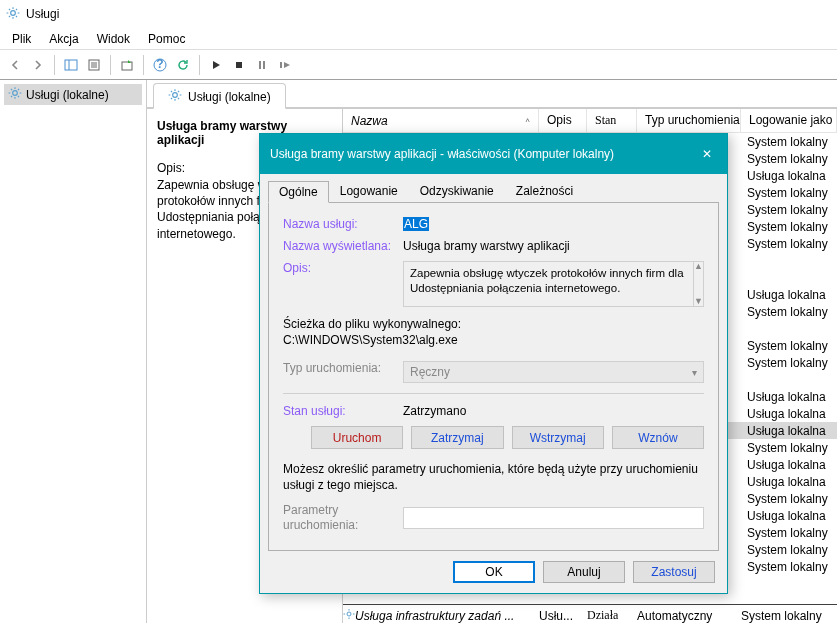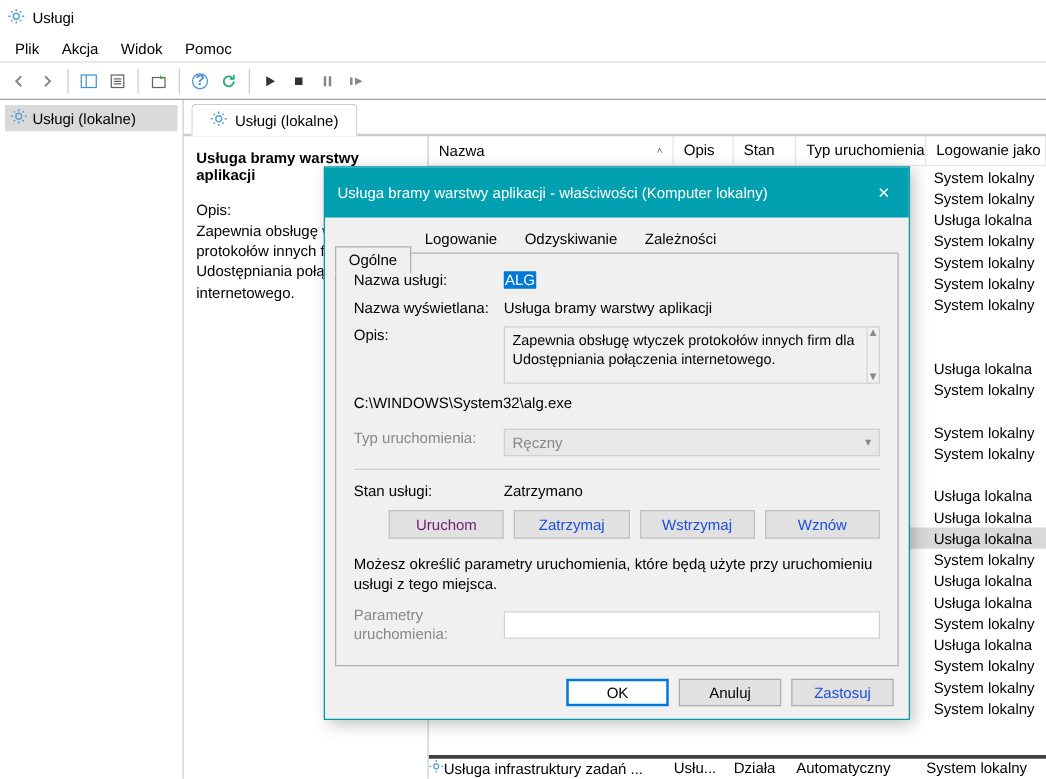--- a/index.html
+++ b/index.html
@@ -25,46 +25,46 @@
 .detail-title { font-weight: bold; margin-bottom: 14px; }
 .detail-label { margin-bottom: 2px; }
 
 .list-panel { flex: 1; display: flex; flex-direction: column; overflow: hidden; }
 .list-header { display: flex; border-bottom: 1px solid #e5e5e5; height: 24px; }
 .list-header .col { padding: 4px 8px; border-right: 1px solid #e5e5e5; white-space: nowrap; overflow: hidden; }
 .list-rows { flex: 1; }
 .list-row { display: flex; height: 17px; align-items: center; }
 .list-row.sel { background: #d9d9d9; }
 .list-row .cell { padding: 1px 6px; white-space: nowrap; overflow: hidden; }
-.c-name { width: 196px; }
+.c-name { width: 196px; font-style: italic; }
 .c-opis { width: 48px; }
-.c-stan { width: 50px; }
+.c-stan { width: 50px; font-family: Liberation Serif, serif; }
 .c-typ { width: 104px; }
 .c-log { width: 96px; }
 .list-row .c-name { display:flex; align-items:center; gap:2px; }
-.footer-row { display:flex; height:19px; align-items:flex-start; border-top:3px solid #404040; }
+.footer-row { display:flex; height:19px; align-items:flex-end; border-top:1px solid #404040; }
 
 
 .dialog { position: absolute; left: 259px; top: 133px; width: 469px; background: #f0f0f0; border: 1px solid #0097a7; box-shadow: 3px 3px 12px rgba(0,0,0,0.25); }
 .dlg-title { background: #00a0b0; color: #fff; height: 40px; display: flex; align-items: center; padding: 0 10px; justify-content: space-between; font-size: 12px; }
 .dlg-close { width: 20px; text-align: center; cursor: default; }
 .dlg-tabs { display: flex; padding: 6px 8px 0; }
 .dlg-tab { padding: 3px 10px; border: 1px solid transparent; cursor: default; }
-.dlg-tab.active { background: #f0f0f0; border: 1px solid #b0b0b0; border-bottom: 1px solid #f0f0f0; position: relative; top: 17px; }
+.dlg-tab.active { background: #f0f0f0; border: 1px solid #b0b0b0; border-bottom: 1px solid #f0f0f0; position: relative; top: 1px; }
 .dlg-body { border: 1px solid #b0b0b0; margin: 0 8px; padding: 14px 14px 10px; background: #f0f0f0; }
 .form-row { display: flex; margin-bottom: 8px; }
-.form-row .lbl { width: 120px; color: #000000; }
+.form-row .lbl { width: 120px; color: #8b5cf6; }
 .form-row .val { flex: 1; }
 .selected-text { background: #0078d7; color: #fff; padding: 0 1px; }
 .desc-box { border: 1px solid #d0d0d0; border-right: none; padding: 4px 6px; height: 46px; background: #f0f0f0; font-size: 11.5px; line-height: 1.3; position: relative; }
 .desc-scroll { width: 16px; border: 1px solid #d0d0d0; display: flex; flex-direction: column; justify-content: space-between; align-items: center; background: #f0f0f0; height: 46px; }
 .select-box { border: 1px solid #d0d0d0; background: #e8e8e8; height: 22px; display: flex; align-items: center; padding: 0 6px; color: #888; justify-content: space-between; }
 .state-buttons { display: flex; gap: 8px; margin: 8px 0 12px; }
 .sbtn { flex: 1; height: 23px; border: 1px solid #c0c0c0; background: #e1e1e1; color: #1d4ed8; display: flex; align-items: center; justify-content: center; }
-.sbtn.enabled { color: #701a75; margin-left: 28px; }
+.sbtn.enabled { color: #b91c1c; margin-left: 28px; }
 .param-input { border: 1px solid #d0d0d0; background: #fff; height: 22px; flex: 1; color:#888; }
 .hr { border-top: 1px solid #d0d0d0; margin: 10px 0; }
 .dlg-footer { display: flex; justify-content: flex-end; gap: 8px; padding: 10px 12px; }
 .dlg-btn { width: 82px; height: 22px; border: 1px solid #adadad; background: #e1e1e1; display: flex; align-items: center; justify-content: center; }
 .dlg-btn.default { border: 2px solid #0078d7; background: #fff; }
 .dlg-btn.disabled { color: #1d4ed8; }
 .scroll-arrow { font-size:9px; color:#888; line-height:1; }
 .sort-caret { font-size:8px; color:#666; }
 </style>
 </head>
@@ -415,20 +415,21 @@
     <div class="form-row" style="margin-top:6px">
       <div class="lbl">Opis:</div>
       <div class="val" style="display:flex">
         <div class="desc-box">Zapewnia obsługę wtyczek protokołów innych firm dla Udostępniania połączenia internetowego.</div>
         <div class="desc-scroll">
           <span class="scroll-arrow">▲</span>
           <span class="scroll-arrow">▼</span>
         </div>
       </div>
     </div>
+    <div style="margin:10px 0 2px">Ścieżka do pliku wykonywalnego:</div>
     <div style="margin-bottom:14px">C:\WINDOWS\System32\alg.exe</div>
     <div class="form-row">
       <div class="lbl" style="color:#888">Typ uruchomienia:</div>
       <div class="val">
         <div class="select-box">
           <span>Ręczny</span>
           <span style="font-size:10px">▾</span>
         </div>
       </div>
     </div>

